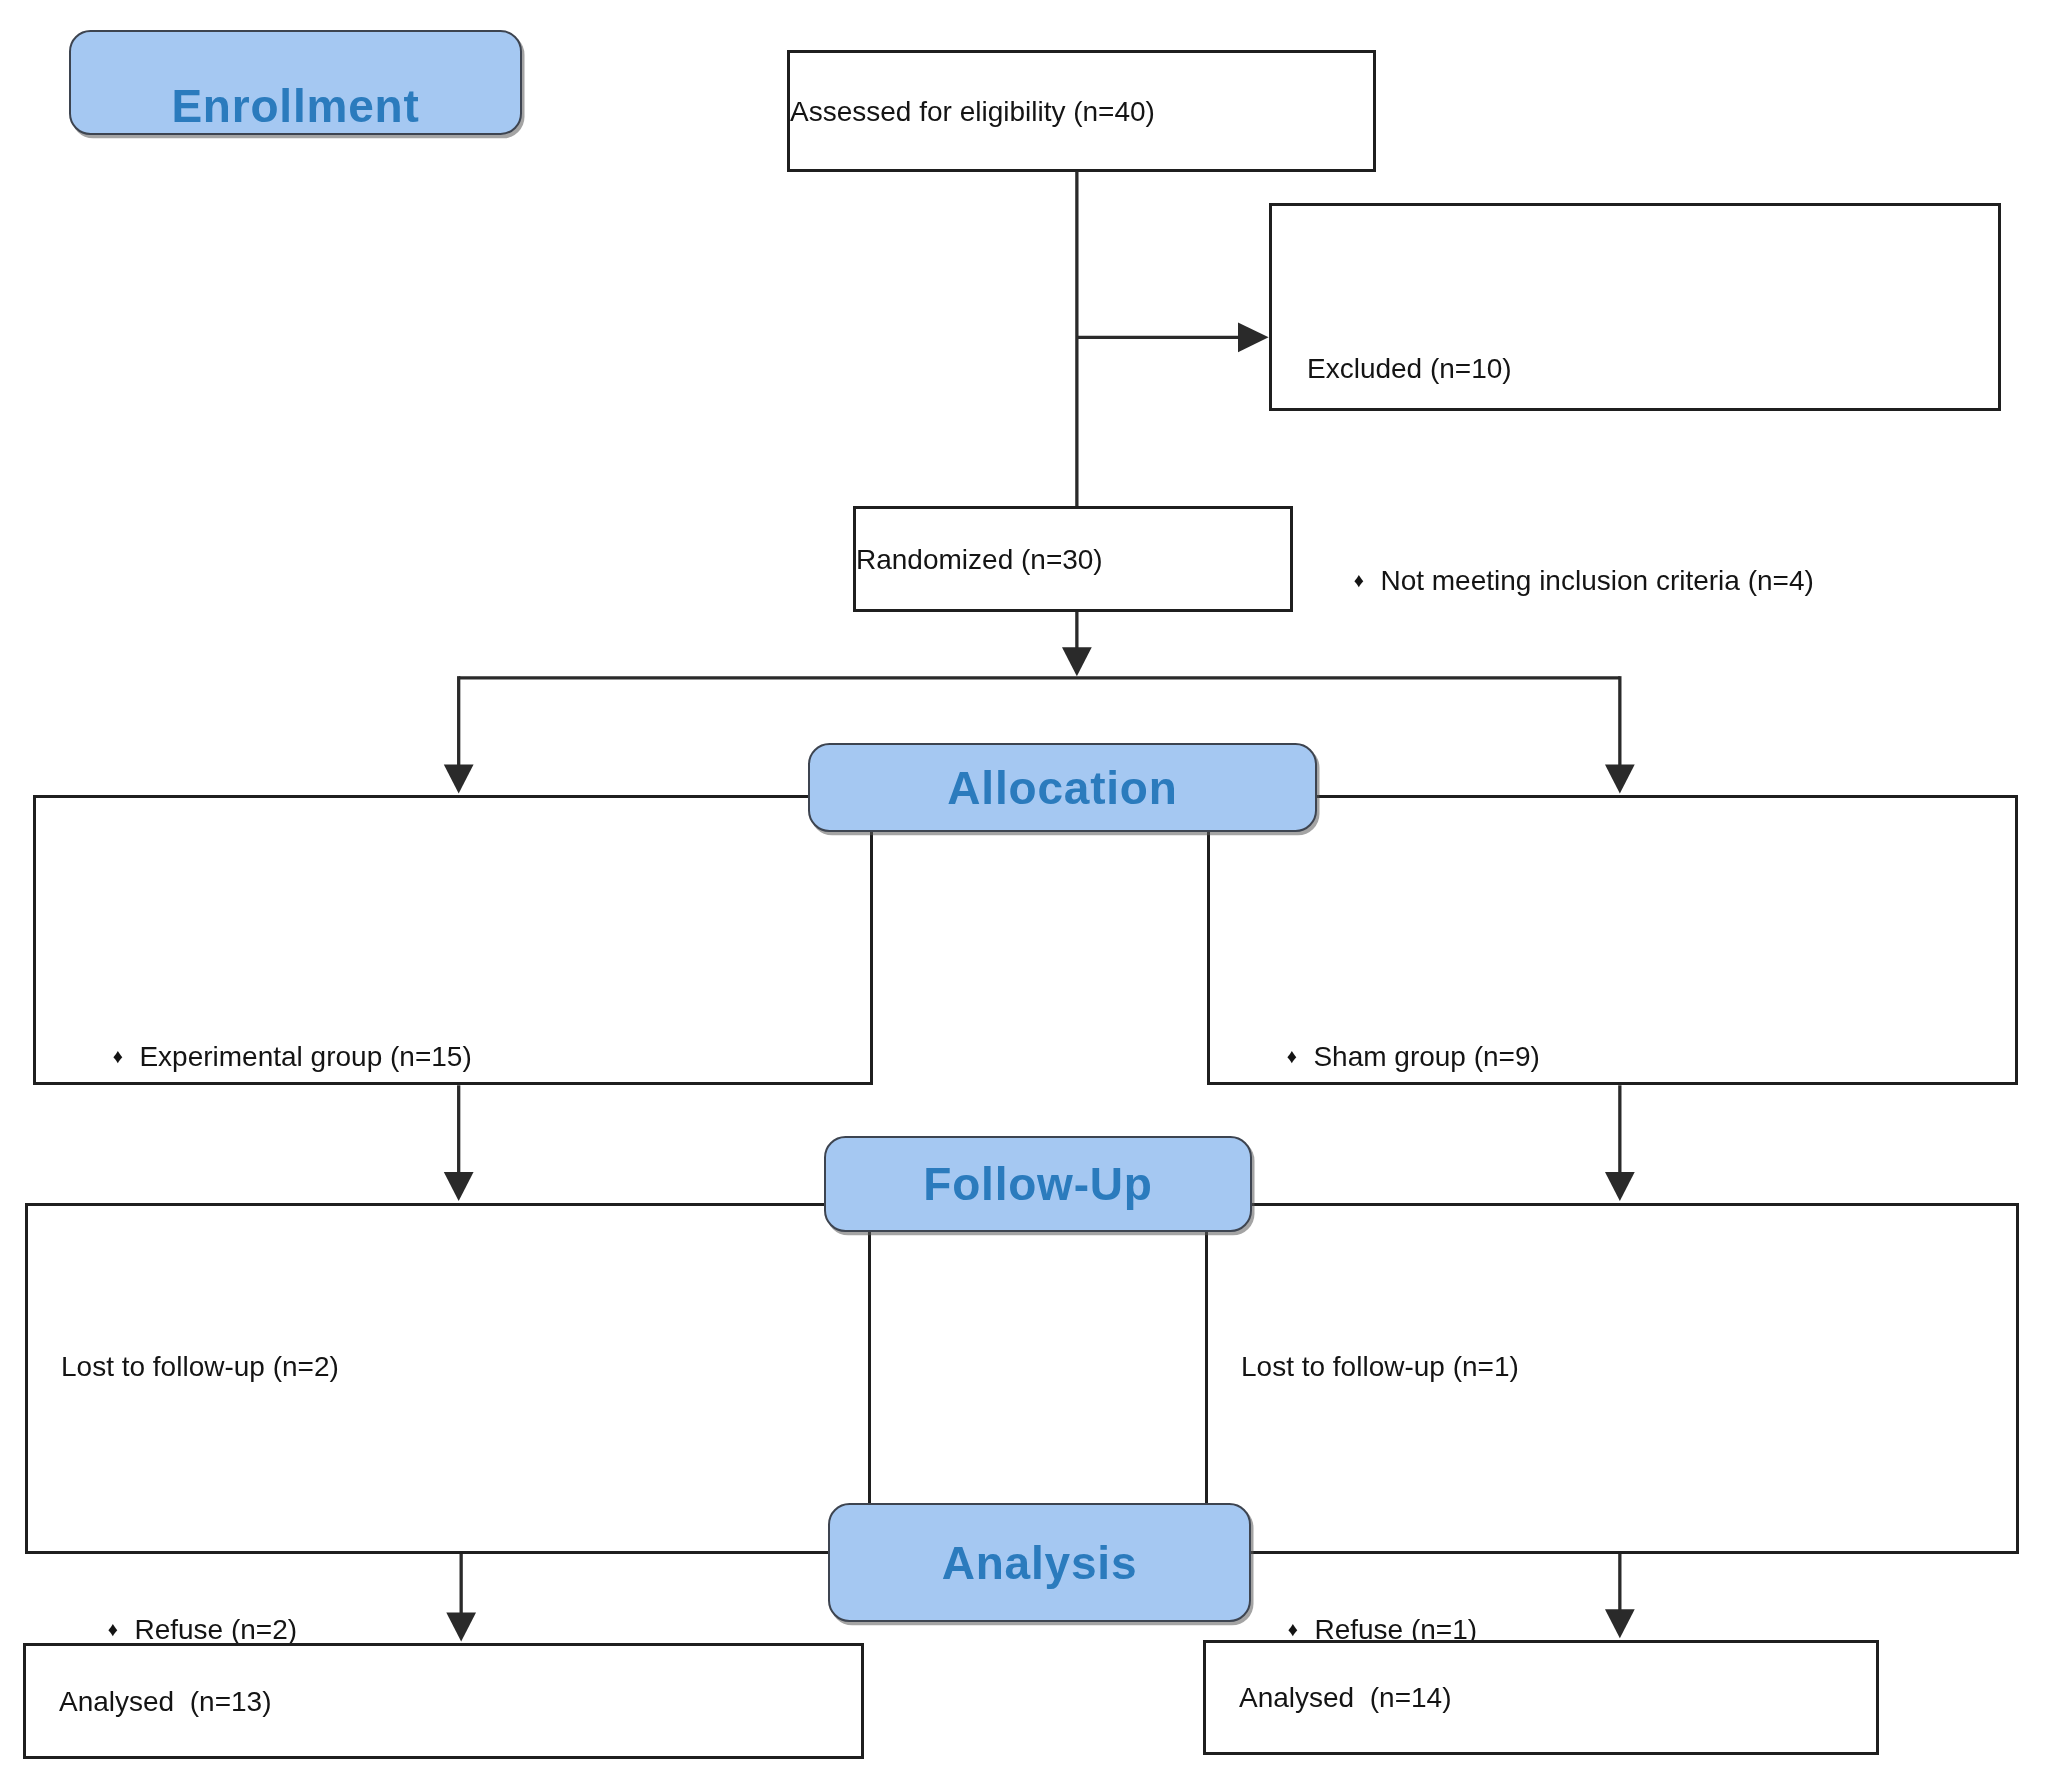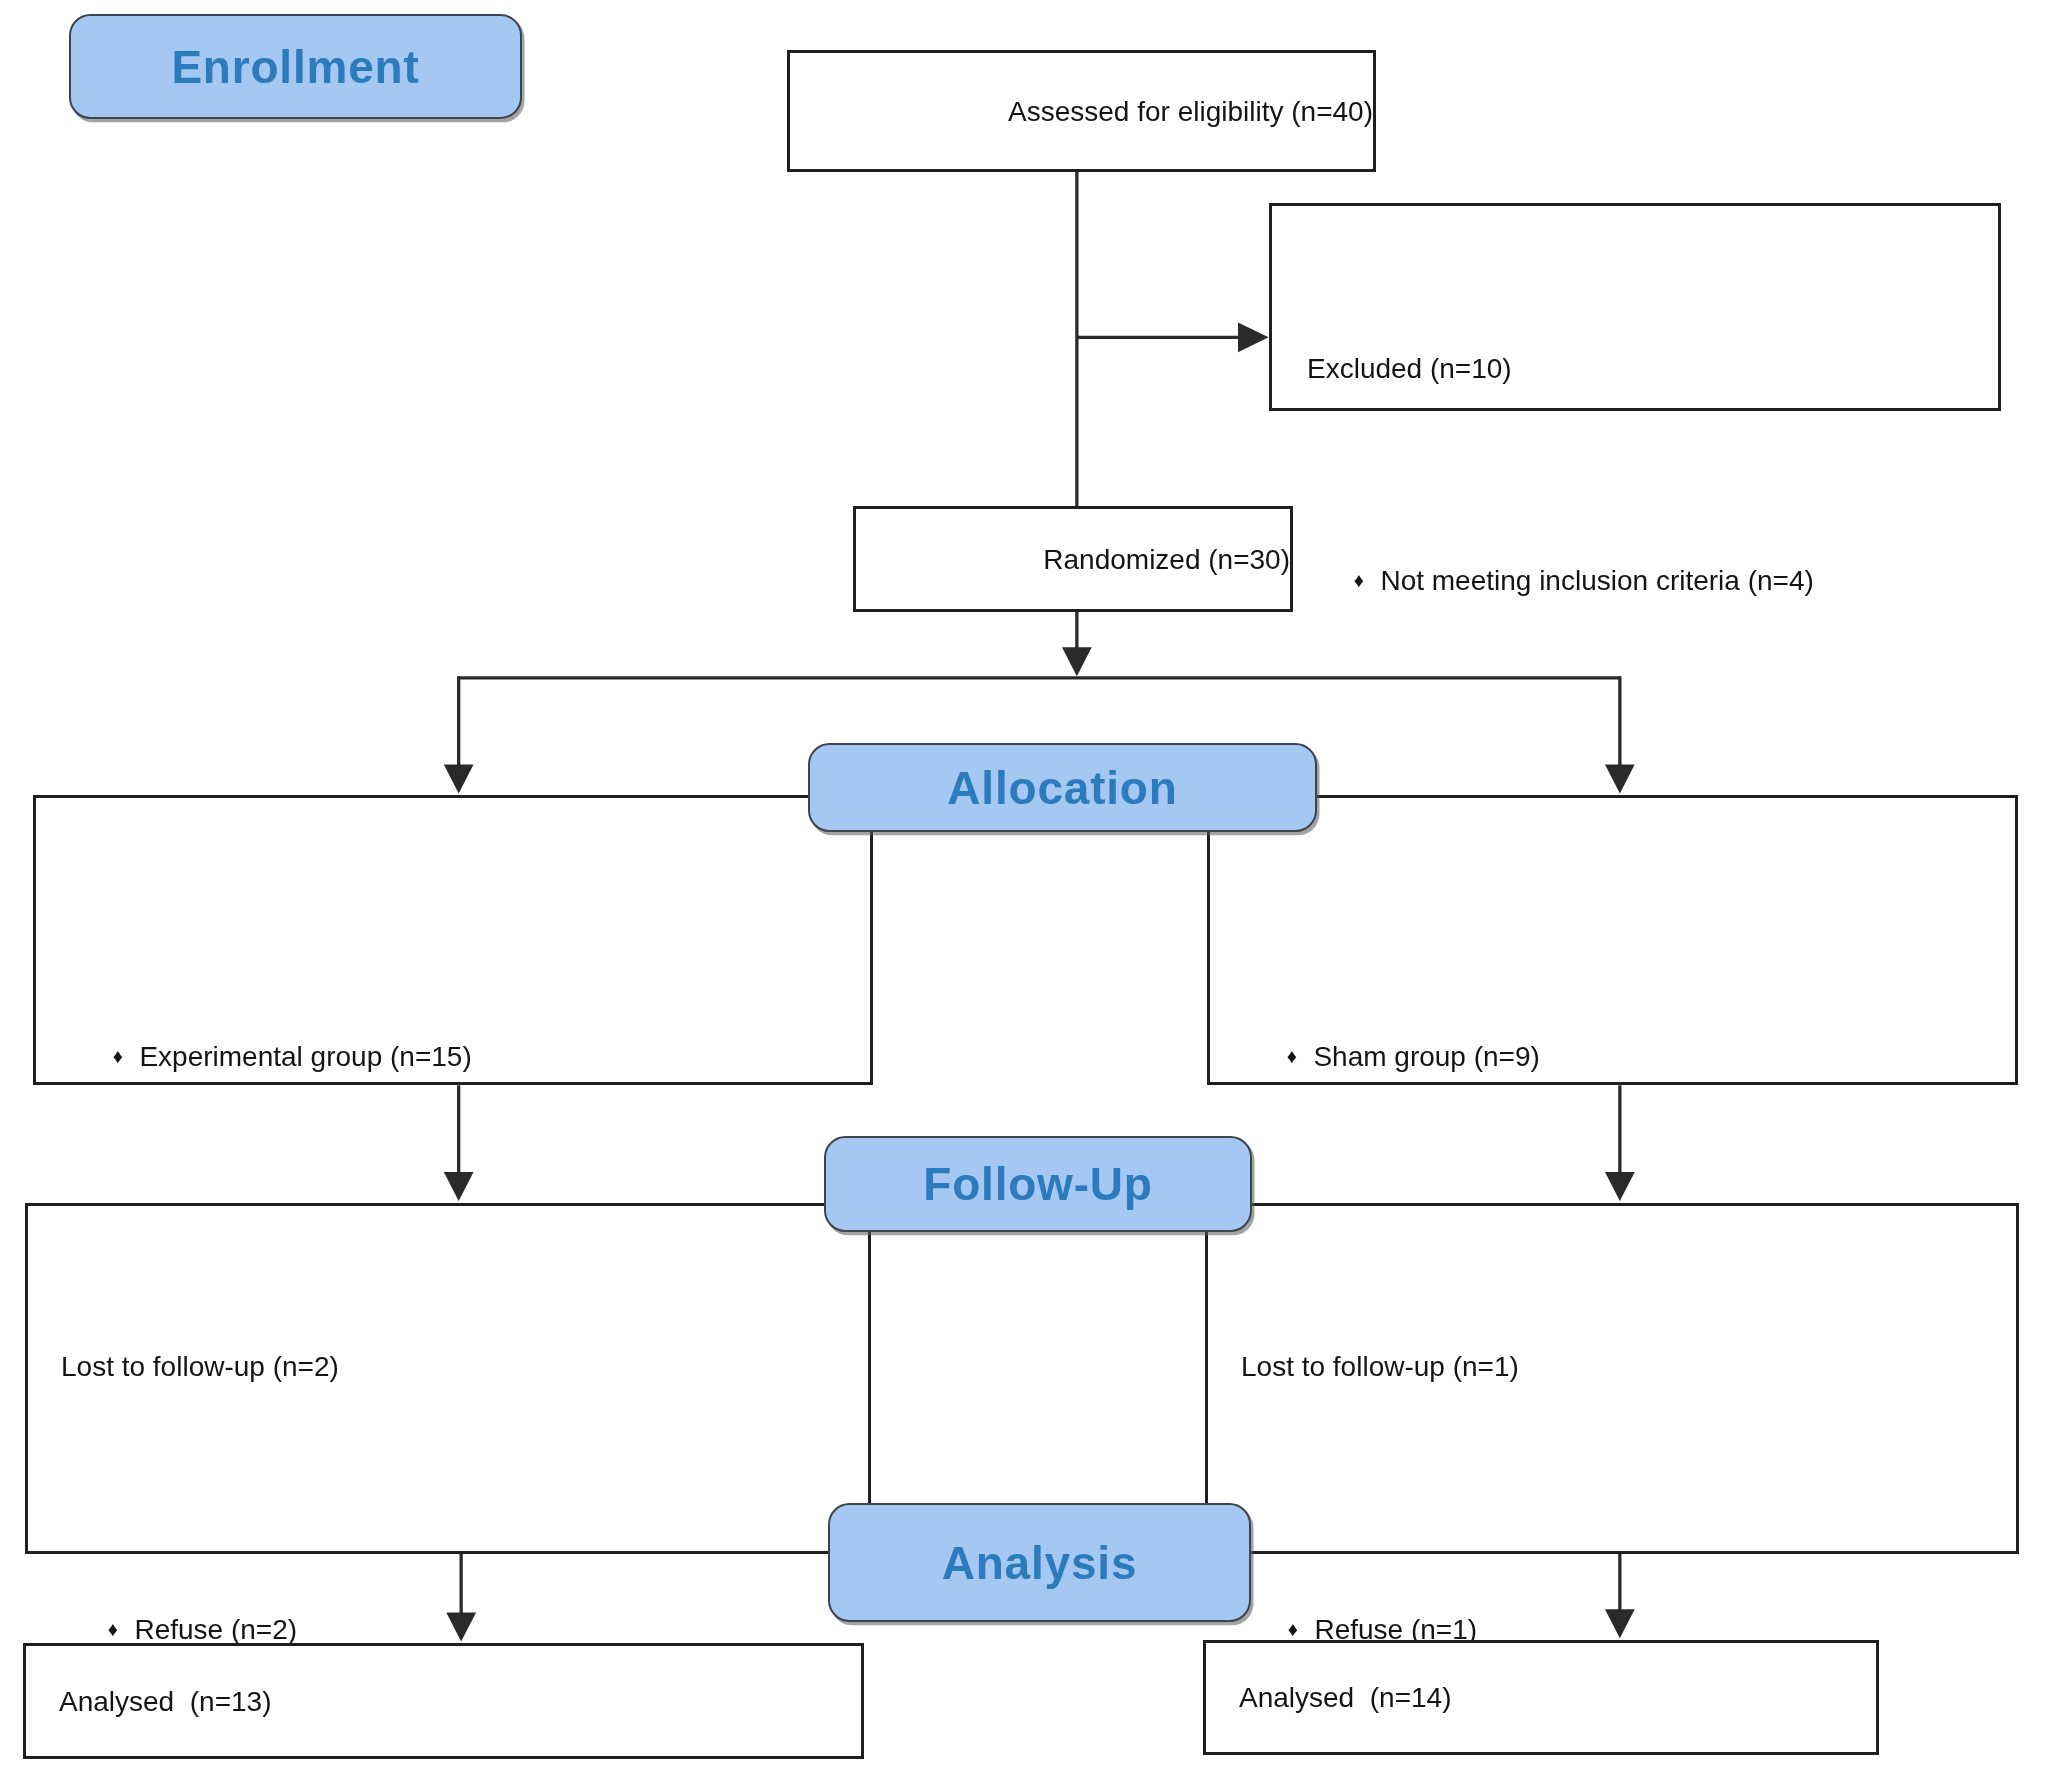--- a/index.html
+++ b/index.html
@@ -31,21 +31,21 @@
     position:absolute;
     background:#ffffff;
     border:3.3px solid var(--box-border);
     box-sizing:border-box;
     z-index:1;
     font-size:28px;
     line-height:53px;
     white-space:pre-wrap;
   }
   .box.center{
-    display:flex;align-items:center;justify-content:flex-end;
+    display:flex;align-items:center;justify-content:flex-start;
     text-align:center;
   }
   .box.vcenter-left{
     display:flex;align-items:center;justify-content:flex-start;
     padding-left:33px;
   }
   .phase-label{
     position:absolute;
     background:var(--phase-fill);
     border:2.5px solid var(--phase-border);
@@ -95,21 +95,21 @@
     <polygon points="555,1453 537,1418 573,1418"></polygon>
     <line x1="1960" y1="1313" x2="1960" y2="1420"></line>
     <polygon points="1960,1453 1942,1418 1978,1418"></polygon>
 
     <line x1="558" y1="1880" x2="558" y2="1952"></line>
     <polygon points="558,1986 540,1951 576,1951"></polygon>
     <line x1="1960" y1="1880" x2="1960" y2="1948"></line>
     <polygon points="1960,1982 1942,1947 1978,1947"></polygon>
   </svg>
 
-  <div class="phase-label" style="left:69px;top:14px;width:453px;height:105px;">
+  <div class="phase-label" style="left:69px;top:30px;width:453px;height:105px;align-items:flex-end;">
     <span>Enrollment</span>
   </div>
   <div class="phase-label" style="left:808px;top:743px;width:509px;height:89px;">
     <span>Allocation</span>
   </div>
   <div class="phase-label" style="left:824px;top:1136px;width:428px;height:96px;">
     <span>Follow-Up</span>
   </div>
   <div class="phase-label" style="left:828px;top:1503px;width:423px;height:119px;">
     <span>Analysis</span>

